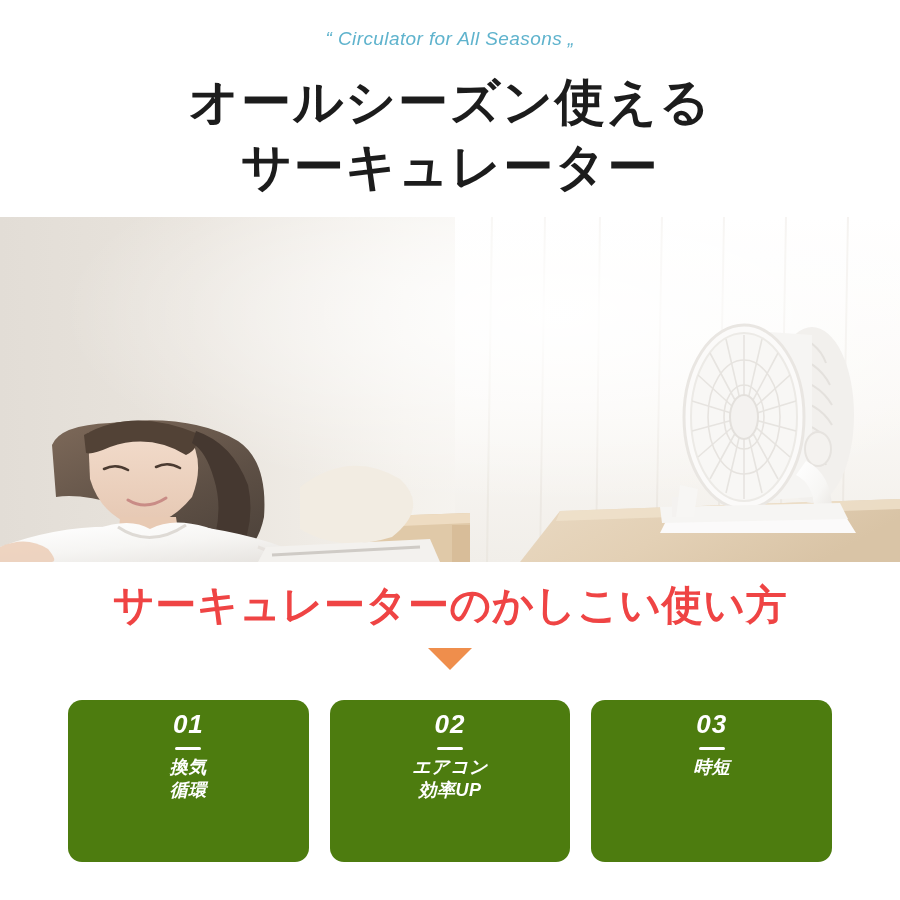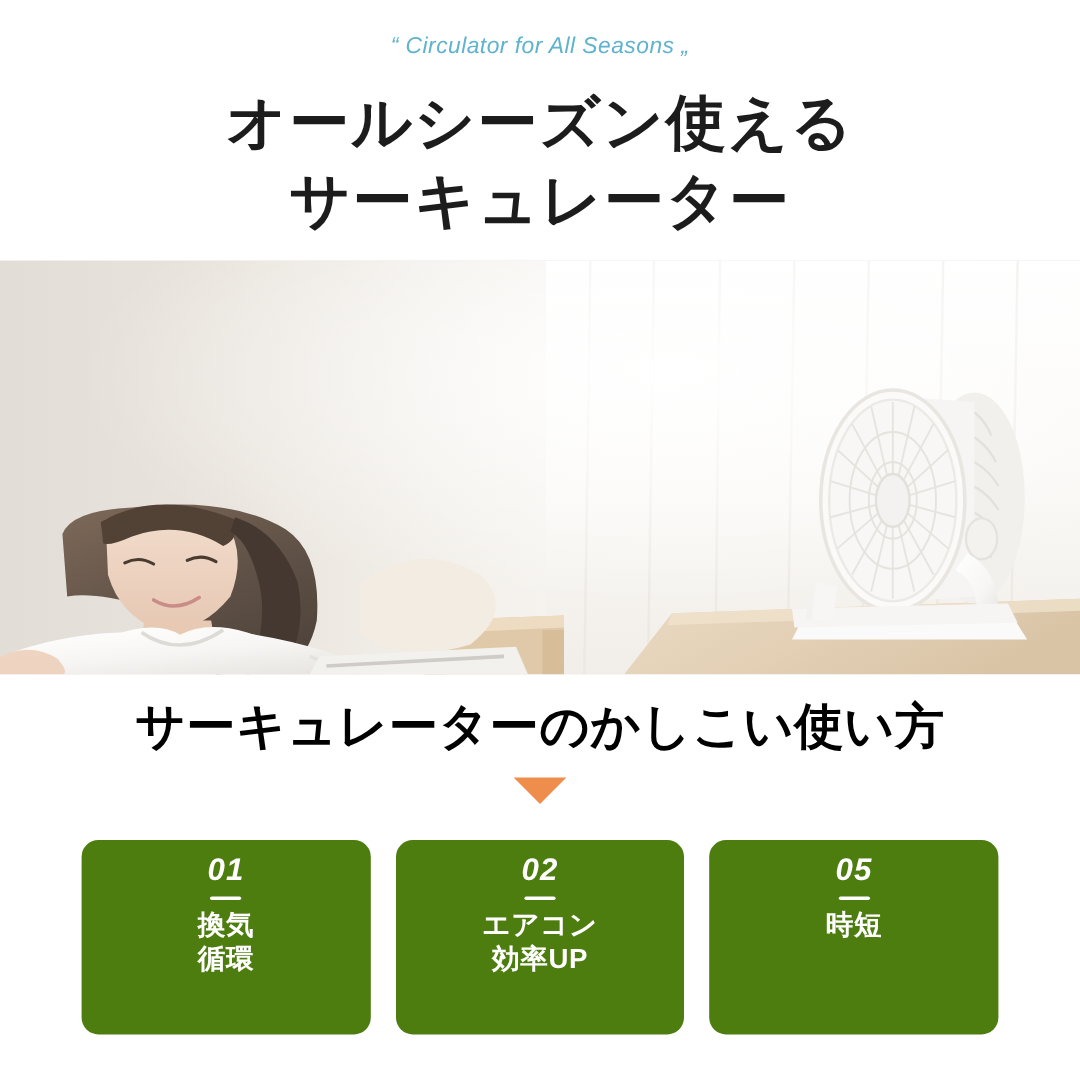--- a/index.html
+++ b/index.html
@@ -71,21 +71,21 @@
   
   .usage-heading {
     position: absolute;
     top: 578px;
     left: 0;
     width: 900px;
     text-align: center;
     font-size: 41px;
     font-weight: 700;
     letter-spacing: 0.5px;
-    color: #000000;
+    color: #ef4444;
     white-space: nowrap;
   }
   .arrow-down {
     position: absolute;
     top: 648px;
     left: 428px;
     width: 0;
     height: 0;
     border-left: 22px solid transparent;
     border-right: 22px solid transparent;
@@ -123,27 +123,28 @@
     color: #ffffff;
   }
   .card-rule {
     width: 26px;
     height: 3px;
     background: #ffffff;
     border-radius: 2px;
     margin: 7px 0 6px 0;
   }
   .card-label {
-    font-size: 23px;
+    font-size: 18px;
     font-weight: 700;
     line-height: 1.28;
     letter-spacing: 0.5px;
     text-align: center;
     color: #ffffff;
     white-space: nowrap;
+    font-style: italic;
   }
 </style>
 </head>
 <body>
 
 <div id="page">
 
   <div class="hero-head">
     <div class="tagline">“ Circulator for All Seasons „</div>
     <div class="title-block">
@@ -318,21 +319,21 @@
     </div>
 
     <div class="card">
       <div class="card-num">02</div>
       <div class="card-rule"></div>
       <div class="card-label">エアコン</div>
       <div class="card-label">効率UP</div>
     </div>
 
     <div class="card">
-      <div class="card-num">05</div>
+      <div class="card-num">03</div>
       <div class="card-rule"></div>
       <div class="card-label">時短</div>
     </div>
 
 
   </div>
 
 </div>
 
 </body></html>

